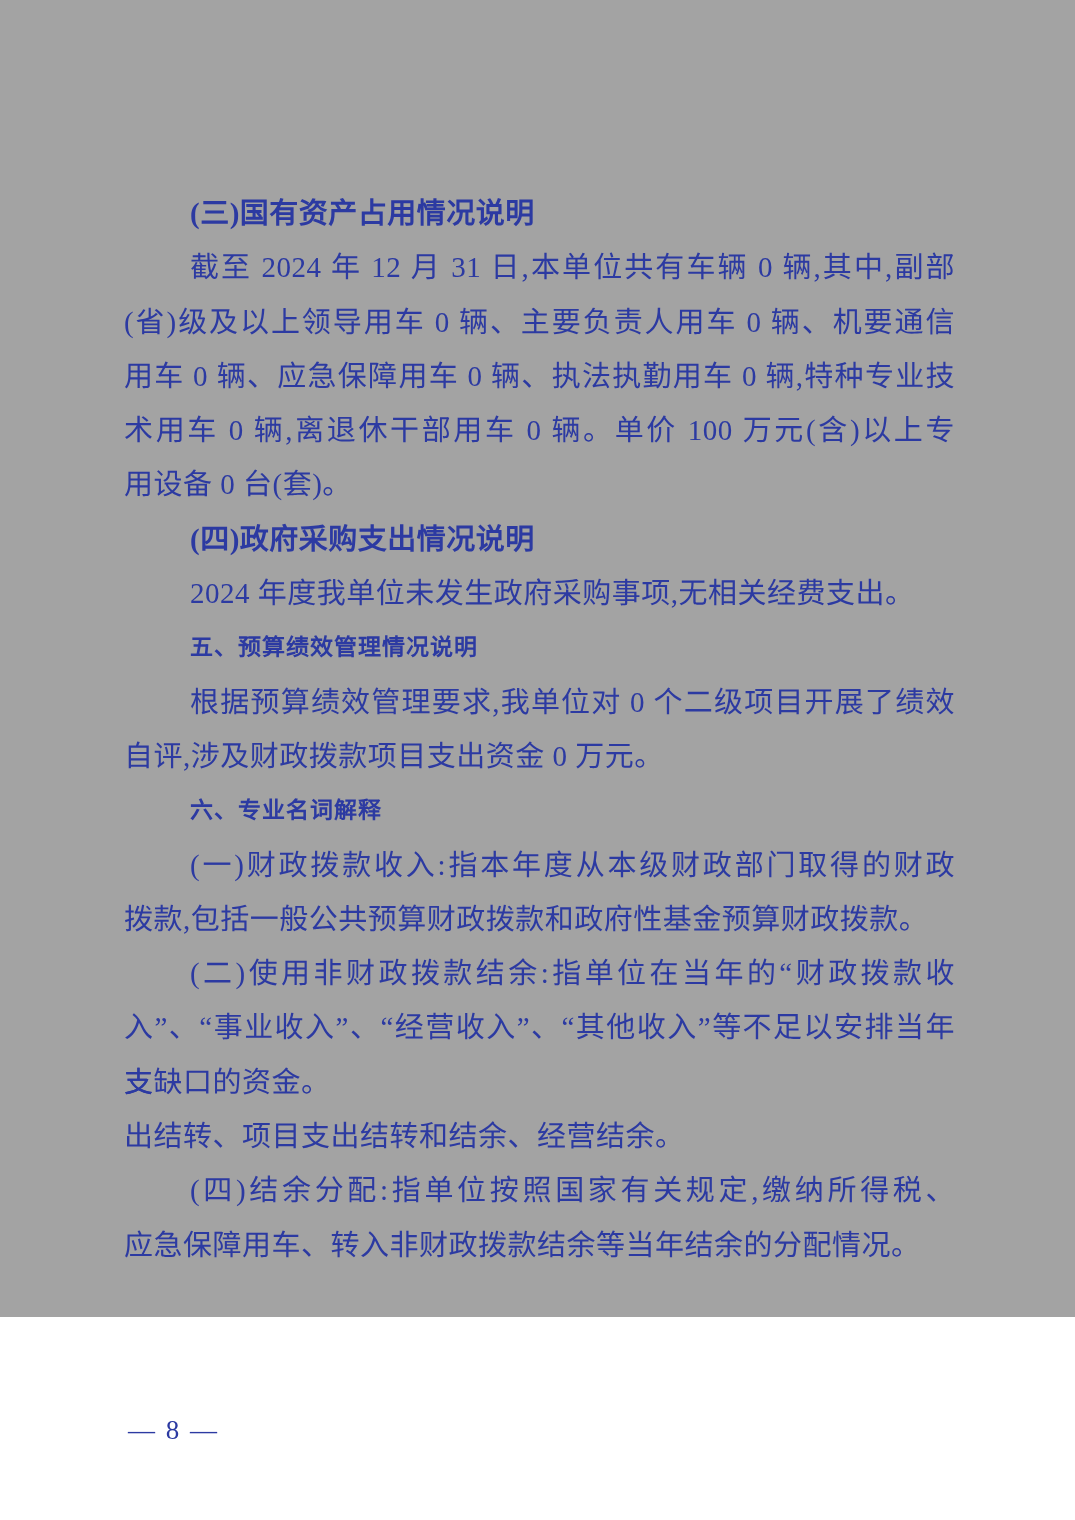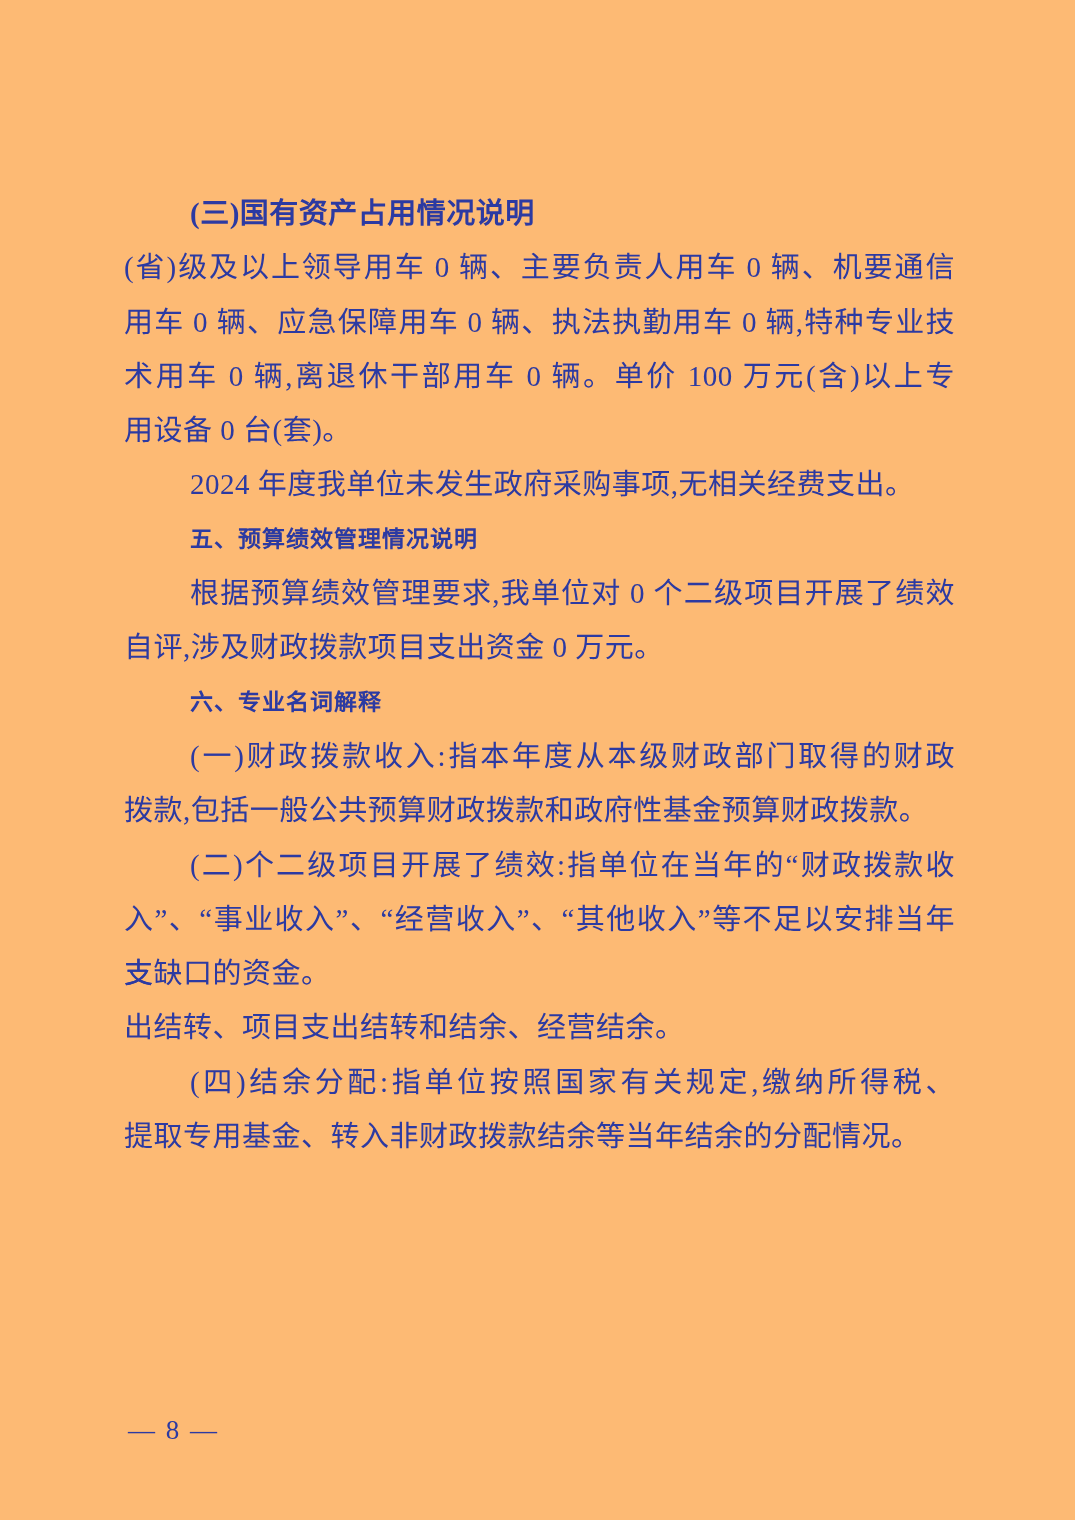--- a/index.html
+++ b/index.html
@@ -11,22 +11,22 @@
     width: 1075px;
     height: 1520px;
     position: relative;
     overflow: hidden;
     font-family: "Liberation Serif", "DejaVu Serif", serif;
   }
   .page {
     position: absolute;
     left: 0; top: 0;
     width: 1075px;
-    height: 1520px;
-    background: #fdba74;
+    height: 1317px;
+    background: #a3a3a3;
   }
   .content {
     position: absolute;
     left: 124px;
     top: 186px;
     width: 831px;
   }
   .line {
     height: 54.3px;
     line-height: 54.3px;
@@ -64,34 +64,36 @@
     font-family: "Liberation Serif", "DejaVu Serif", serif;
     letter-spacing: 2px;
   }
 </style>
 </head>
 <body style="color: rgb(44, 58, 162); background: rgb(255, 255, 255);">
 
 <div class="page">
   <main class="content" id="doc-content">
       <div class="line indent h-kai">(三)国有资产占用情况说明</div>
+      <div class="line indent fill">截至 2024 年 12 月 31 日,本单位共有车辆 0 辆,其中,副部</div>
       <div class="line fill">(省)级及以上领导用车 0 辆、主要负责人用车 0 辆、机要通信</div>
       <div class="line fill">用车 0 辆、应急保障用车 0 辆、执法执勤用车 0 辆,特种专业技</div>
       <div class="line fill">术用车 0 辆,离退休干部用车 0 辆。单价 100 万元(含)以上专</div>
       <div class="line">用设备 0 台(套)。</div>
+      <div class="line indent h-kai">(四)政府采购支出情况说明</div>
       <div class="line indent">2024 年度我单位未发生政府采购事项,无相关经费支出。</div>
       <div class="line indent h-hei">五、预算绩效管理情况说明</div>
       <div class="line indent fill">根据预算绩效管理要求,我单位对 0 个二级项目开展了绩效</div>
       <div class="line">自评,涉及财政拨款项目支出资金 0 万元。</div>
       <div class="line indent h-hei">六、专业名词解释</div>
       <div class="line indent fill">(一)财政拨款收入:指本年度从本级财政部门取得的财政</div>
       <div class="line">拨款,包括一般公共预算财政拨款和政府性基金预算财政拨款。</div>
-      <div class="line indent fill">(二)个二级项目开展了绩效:指单位在当年的“财政拨款收</div>
+      <div class="line indent fill">(二)使用非财政拨款结余:指单位在当年的“财政拨款收</div>
       <div class="line fill">入”、“事业收入”、“经营收入”、“其他收入”等不足以安排当年支</div>
       <div class="line">支缺口的资金。</div>
       <div class="line">出结转、项目支出结转和结余、经营结余。</div>
       <div class="line indent fill">(四)结余分配:指单位按照国家有关规定,缴纳所得税、</div>
-      <div class="line">提取专用基金、转入非财政拨款结余等当年结余的分配情况。</div>
+      <div class="line">应急保障用车、转入非财政拨款结余等当年结余的分配情况。</div>
     </main>
   <footer class="page-footer">
     <span>— 8 —</span>
   </footer>
 </div>
 
 </body></html>

